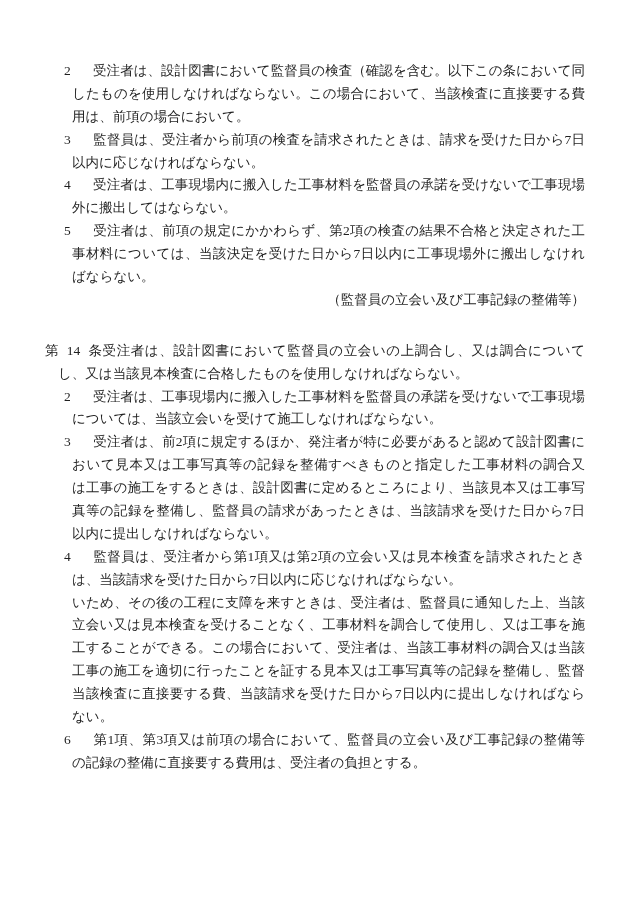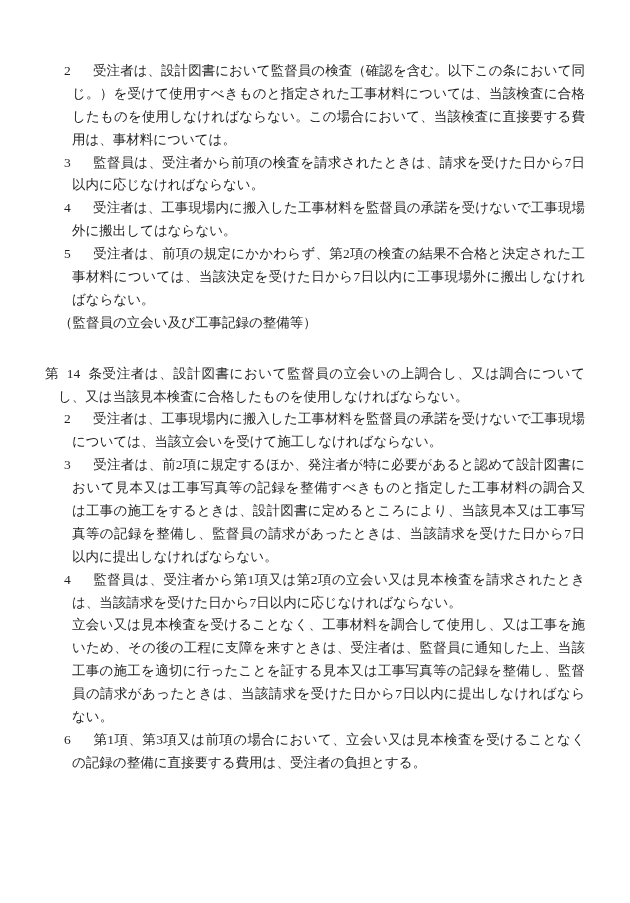--- a/index.html
+++ b/index.html
@@ -35,60 +35,60 @@
     overflow: hidden;
   }
   
   .line.just {
     white-space: normal;
     text-align: justify;
     text-align-last: justify;
   }
   
   .line.art   { padding-left: 0; margin-top: 28px; }
-  .line.head  { padding-left: 14px; }
+  .line.head  { padding-left: 14px; text-align: right; }
   .line.num   { padding-left: 19px; }
   .line.cont  { padding-left: 27px; }
   .line.cont1 { padding-left: 13px; }
   .marker {
     display: inline-block;
     vertical-align: top;
   }
   .marker.m-num { width: 29px; }
   .marker.m-art { width: 57px; }
 </style>
 </head>
 <body>
 
 <div class="page">
   <div class="doc-body" id="doc-body" style="color: rgb(31, 31, 31);">
       <div class="line num just"><span class="marker m-num">2</span><span>受注者は、設計図書において監督員の検査（確認を含む。以下この条において同</span></div>
-      <div class="line cont just"><span>じ。）を受けて使用すべきものと指定された工事材料については、当該検査に合格</span></div>
       <div class="line cont just"><span>したものを使用しなければならない。この場合において、当該検査に直接要する費</span></div>
-      <div class="line cont"><span>用は、事材料については。</span></div>
+      <div class="line cont"><span>用は、前項の場合において。</span></div>
       <div class="line num just"><span class="marker m-num">3</span><span>監督員は、受注者から前項の検査を請求されたときは、請求を受けた日から7日</span></div>
       <div class="line cont"><span>以内に応じなければならない。</span></div>
       <div class="line num just"><span class="marker m-num">4</span><span>受注者は、工事現場内に搬入した工事材料を監督員の承諾を受けないで工事現場</span></div>
       <div class="line cont"><span>外に搬出してはならない。</span></div>
       <div class="line num just"><span class="marker m-num">5</span><span>受注者は、前項の規定にかかわらず、第2項の検査の結果不合格と決定された工</span></div>
       <div class="line cont just"><span>事材料については、当該決定を受けた日から7日以内に工事現場外に搬出しなけれ</span></div>
       <div class="line cont"><span>ばならない。</span></div>
       <div class="line head"><span>（監督員の立会い及び工事記録の整備等）</span></div>
       <div class="line art just"><span class="marker m-art">第14条</span><span>受注者は、設計図書において監督員の立会いの上調合し、又は調合について</span></div>
       <div class="line cont1"><span>し、又は当該見本検査に合格したものを使用しなければならない。</span></div>
       <div class="line num just"><span class="marker m-num">2</span><span>受注者は、工事現場内に搬入した工事材料を監督員の承諾を受けないで工事現場</span></div>
       <div class="line cont"><span>については、当該立会いを受けて施工しなければならない。</span></div>
       <div class="line num just"><span class="marker m-num">3</span><span>受注者は、前2項に規定するほか、発注者が特に必要があると認めて設計図書に</span></div>
       <div class="line cont just"><span>おいて見本又は工事写真等の記録を整備すべきものと指定した工事材料の調合又</span></div>
       <div class="line cont just"><span>は工事の施工をするときは、設計図書に定めるところにより、当該見本又は工事写</span></div>
       <div class="line cont just"><span>真等の記録を整備し、監督員の請求があったときは、当該請求を受けた日から7日</span></div>
       <div class="line cont"><span>以内に提出しなければならない。</span></div>
       <div class="line num just"><span class="marker m-num">4</span><span>監督員は、受注者から第1項又は第2項の立会い又は見本検査を請求されたとき</span></div>
       <div class="line cont"><span>は、当該請求を受けた日から7日以内に応じなければならない。</span></div>
+      <div class="line cont just"><span>いため、その後の工程に支障を来すときは、受注者は、監督員に通知した上、当該</span></div>
       <div class="line cont just"><span>立会い又は見本検査を受けることなく、工事材料を調合して使用し、又は工事を施</span></div>
-      <div class="line cont just"><span>いため、その後の工程に支障を来すときは、受注者は、監督員に通知した上、当該</span></div>
+      <div class="line cont just"><span>工することができる。この場合において、受注者は、当該工事材料の調合又は当該</span></div>
       <div class="line cont just"><span>工事の施工を適切に行ったことを証する見本又は工事写真等の記録を整備し、監督</span></div>
-      <div class="line cont just"><span>員の請求があったときは、当該請求を受けた日から7日以内に提出しなければなら</span></div>
+      <div class="line cont just"><span>当該検査に直接要する費、当該請求を受けた日から7日以内に提出しなければなら</span></div>
       <div class="line cont"><span>ない。</span></div>
-      <div class="line num just"><span class="marker m-num">6</span><span>第1項、第3項又は前項の場合において、立会い又は見本検査を受けることなく</span></div>
+      <div class="line num just"><span class="marker m-num">6</span><span>第1項、第3項又は前項の場合において、監督員の立会い及び工事記録の整備等</span></div>
       <div class="line cont"><span>の記録の整備に直接要する費用は、受注者の負担とする。</span></div>
     </div>
 </div>
 
 </body></html>

